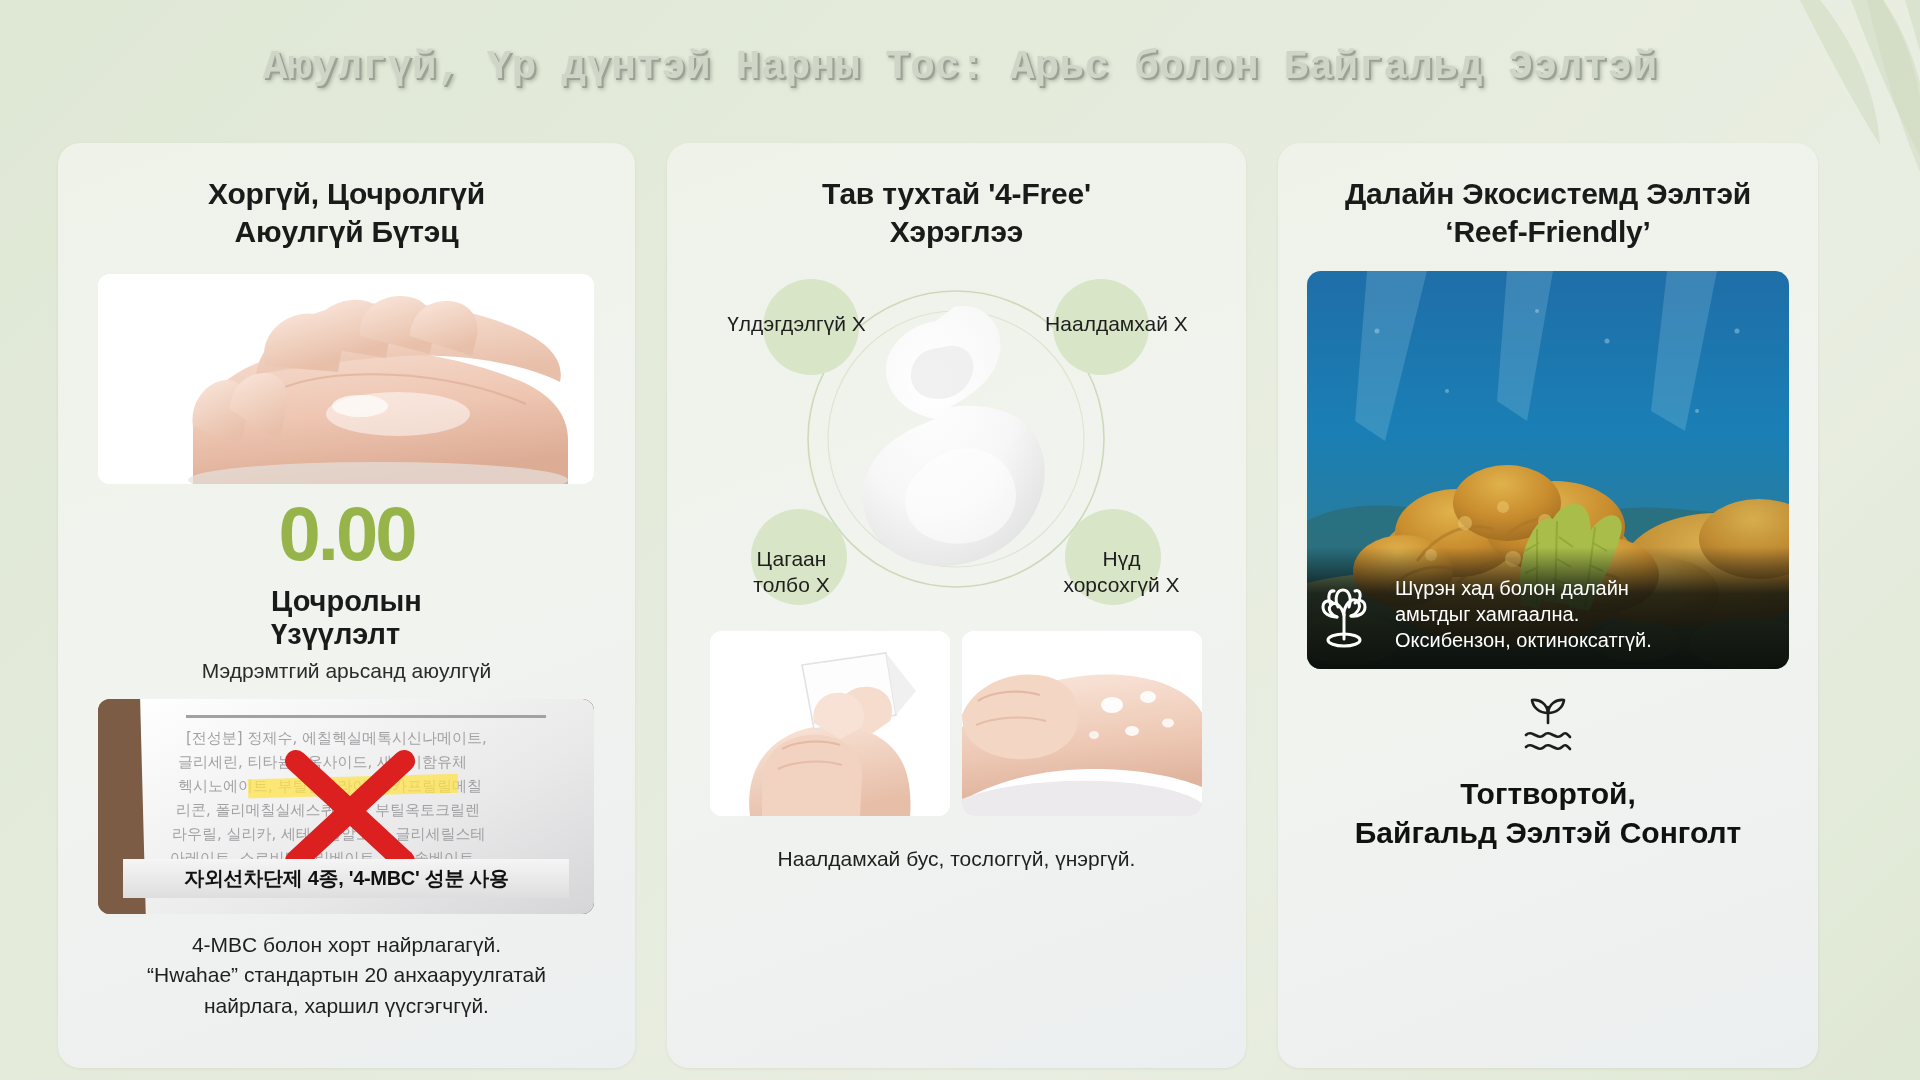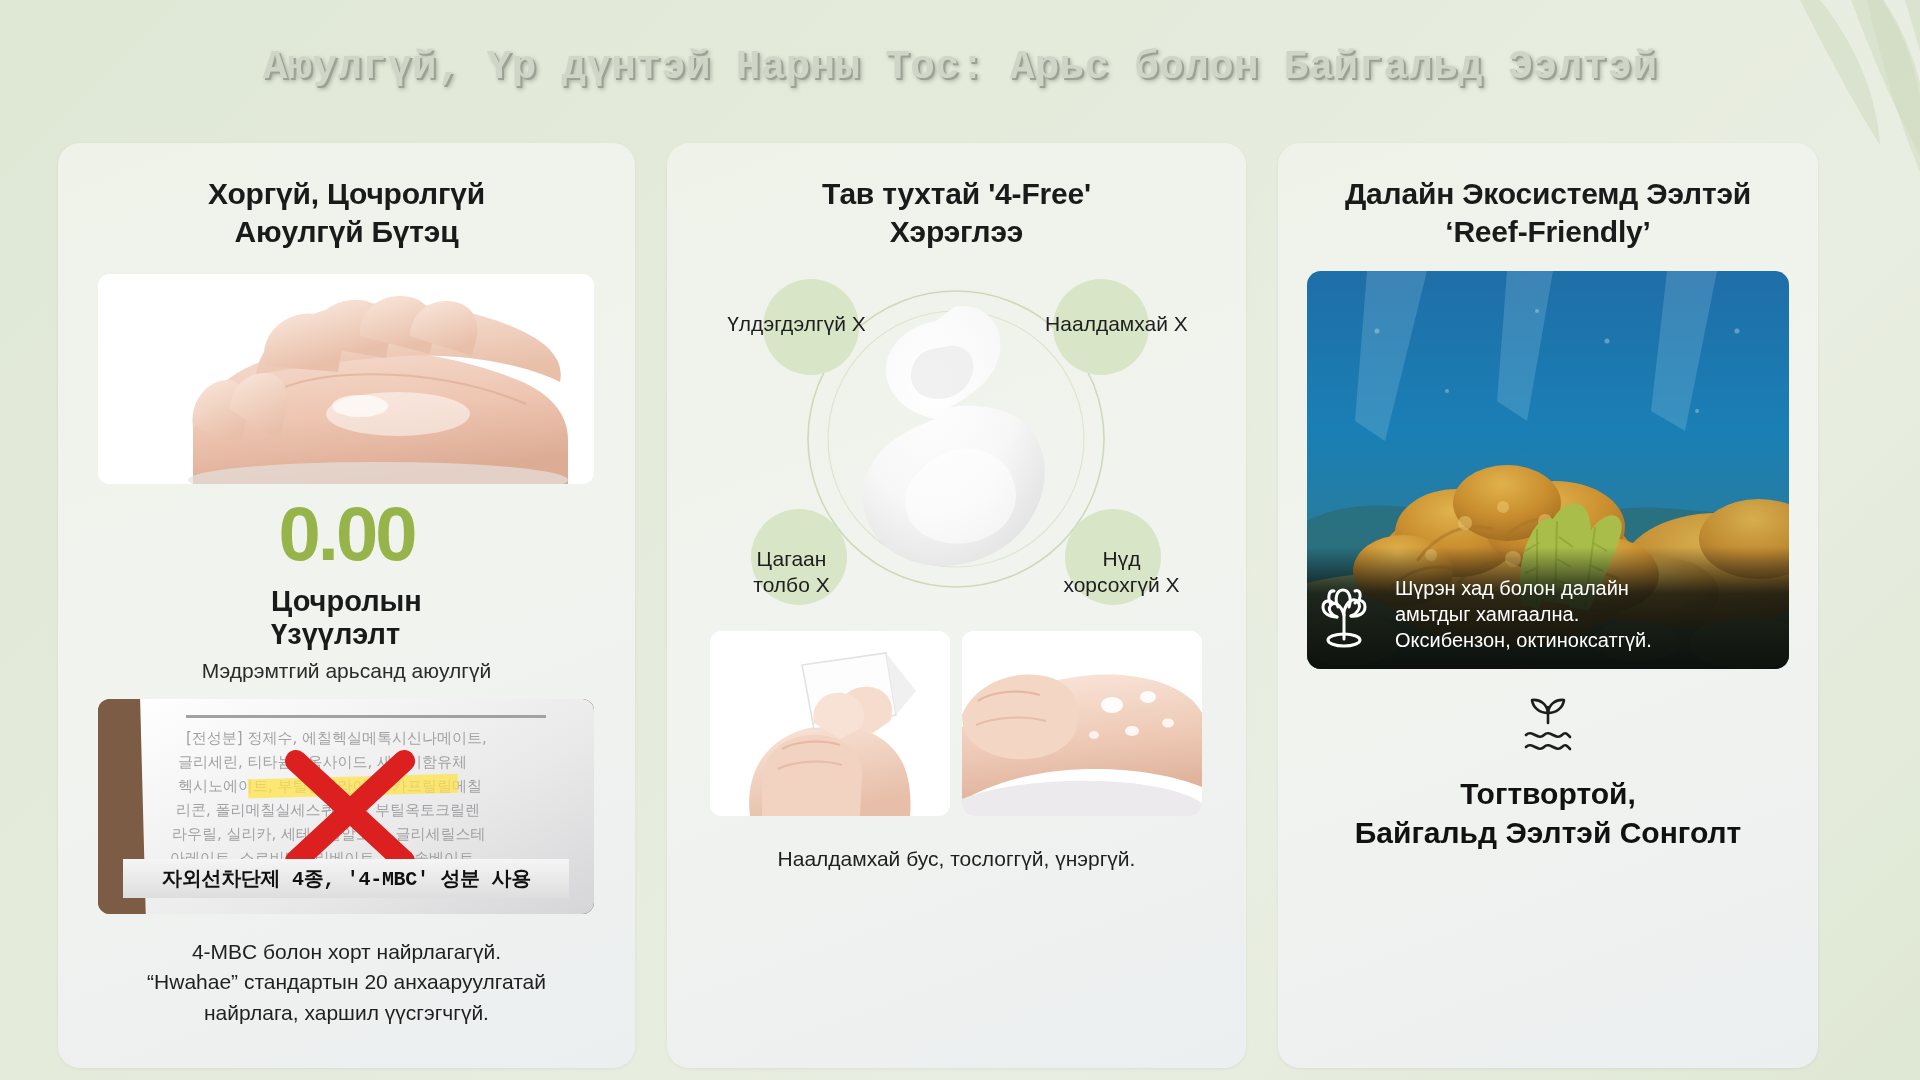--- a/index.html
+++ b/index.html
@@ -90,26 +90,25 @@
     position: relative;
     background: #7b5a44;
   }
   .label-photo svg { width: 100%; height: 100%; display: block; }
   .label-caption {
     position: absolute; left: 25px; right: 25px; bottom: 16px;
     background: linear-gradient(180deg,#f5f5f5,#dedede);
     color: #111; font-weight: bold; font-size: 20px;
     text-align: center; padding: 6px 4px;
     letter-spacing: -.3px;
-    font-family: Liberation Mono, monospace;
   }
 
   .card1-foot {
     text-align: center; font-size: 21px; color: #1f1f1f;
-    line-height: 1.45; margin-top: 23px; padding: 0 40px;
+    line-height: 1.45; margin-top: 16px; padding: 0 40px;
   }
 
   
   .free-wrap {
     position: relative;
     width: 470px; height: 340px;
     margin: 18px auto 0;
   }
   .free-wrap > svg.rings { position: absolute; inset: 0; width: 100%; height: 100%; }
   .cream { position: absolute; left: 105px; top: 30px; width: 265px; height: 285px; }

